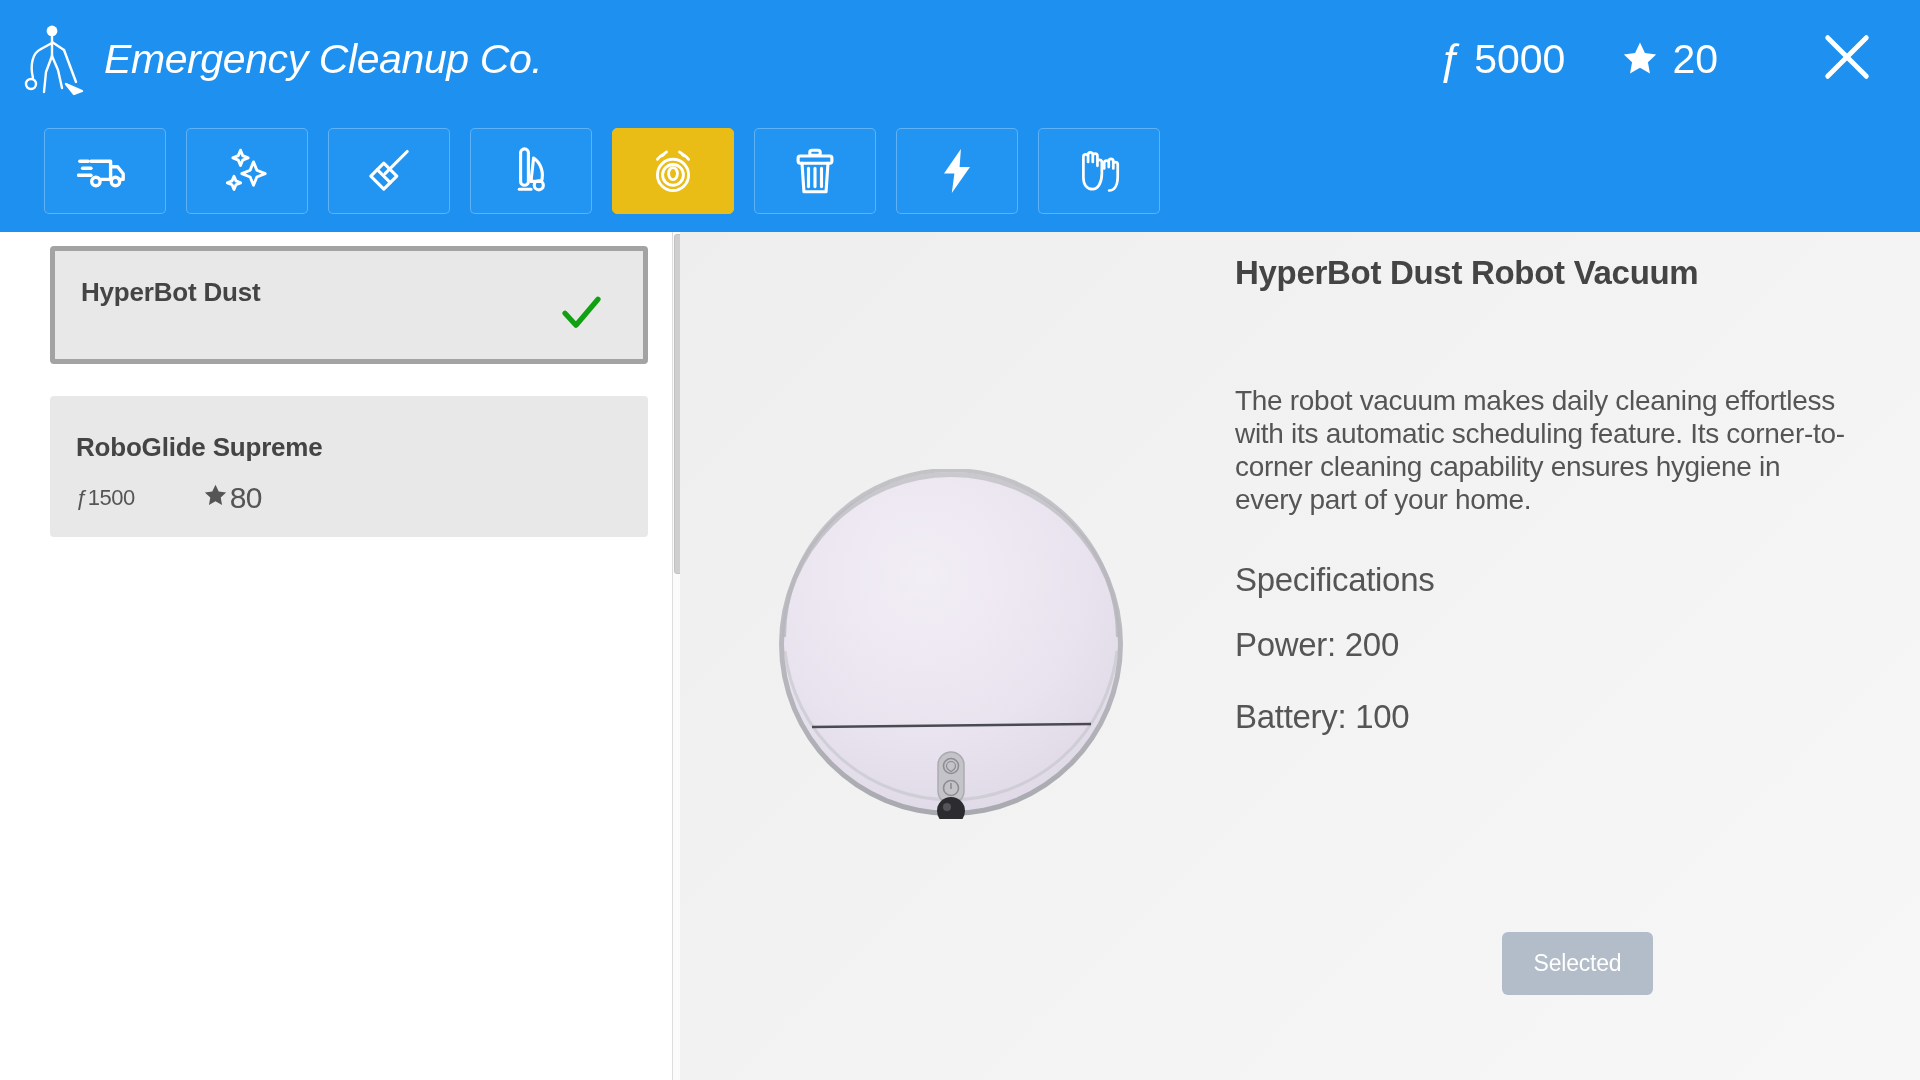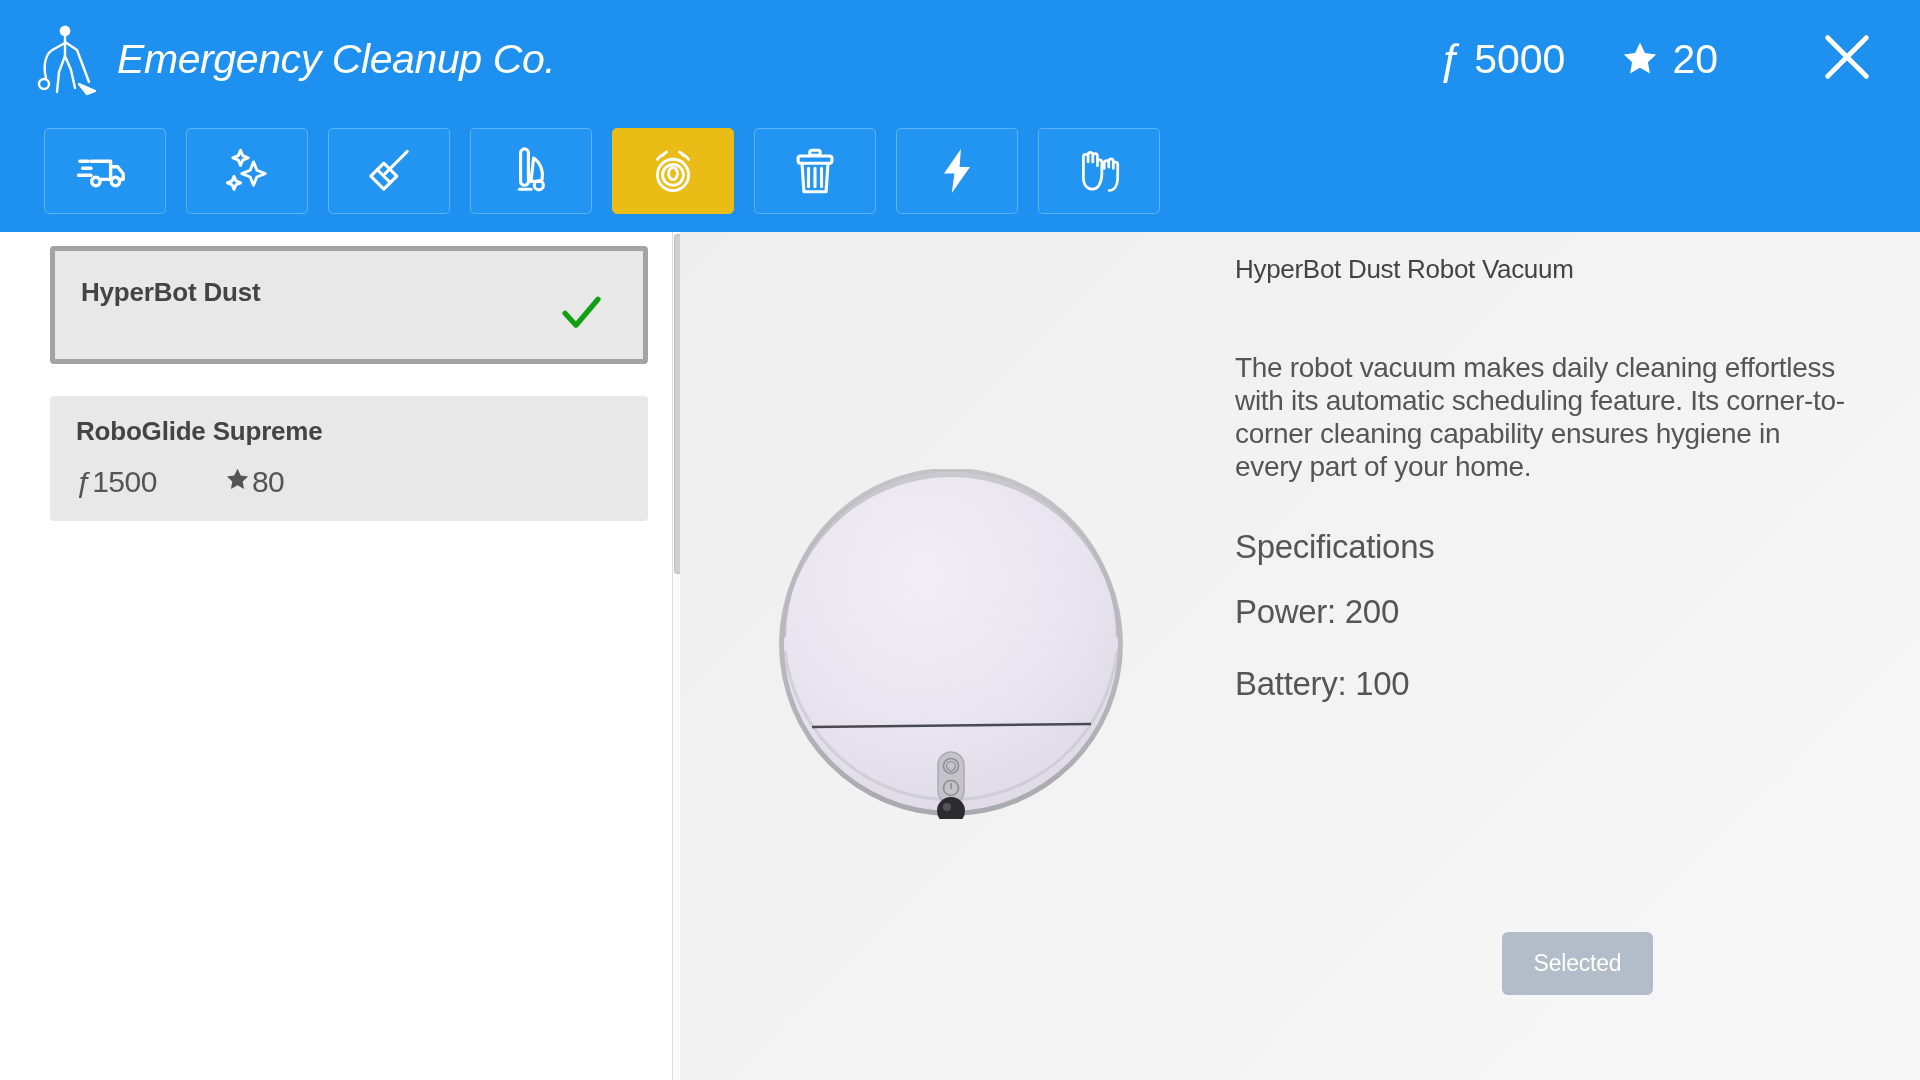--- a/index.html
+++ b/index.html
@@ -15,21 +15,21 @@
   .header {
     background: #1e90ef;
     height: 232px;
     flex: 0 0 232px;
     position: relative;
   }
   .header-top {
     height: 118px;
     display: flex;
     align-items: center;
-    padding: 0 44px 0 35px;
+    padding: 0 44px 0 22px;
   }
   .brand { display: flex; align-items: center; gap: 20px; flex: 1 1 auto; }
   .brand-logo { width: 62px; height: 74px; flex: 0 0 62px; }
   .brand-title {
     color: #ffffff;
     font-size: 41px;
     font-style: italic;
     font-weight: 500;
     letter-spacing: -0.4px;
     white-space: nowrap;
@@ -82,21 +82,21 @@
     width: 680px;
     flex: 0 0 680px;
     background: #ffffff;
     padding: 14px 0 0 50px;
     position: relative;
   }
   .list-card {
     width: 598px;
     background: #e8e8e8;
     border-radius: 4px;
-    padding: 20px 26px 22px 26px;
+    padding: 36px 26px 22px 26px;
     margin-bottom: 32px;
     position: relative;
     cursor: pointer;
   }
   .list-card.selected {
     border: 5px solid #a3a3a3;
     padding: 26px 26px 36px 26px;
     min-height: 118px;
   }
   .card-name {
@@ -105,21 +105,21 @@
     color: #444444;
     letter-spacing: -0.2px;
   }
   .card-meta {
     display: flex;
     align-items: center;
     gap: 68px;
     margin-top: 18px;
   }
   .card-price {
-    font-size: 30px;
+    font-size: 22px;
     color: #555555;
     font-weight: 400;
     letter-spacing: -0.5px;
   }
   .card-rating {
     font-size: 30px;
     color: #555555;
     display: flex; align-items: flex-start; gap: 2px;
     letter-spacing: -0.5px;
   }
@@ -166,25 +166,25 @@
   .robot {
     position: absolute;
     left: 96px; top: 237px;
     width: 350px; height: 350px;
   }
   .detail-text-col {
     flex: 1 1 auto;
     padding: 22px 60px 0 0;
   }
   .detail-title {
-    font-size: 26px;
-    font-weight: 400;
+    font-size: 33px;
+    font-weight: 700;
     color: #444444;
     letter-spacing: -0.3px;
-    margin-bottom: 66px;
+    margin-bottom: 92px;
   }
   .detail-desc {
     font-size: 28px;
     line-height: 1.18;
     color: #555555;
     max-width: 610px;
     margin-bottom: 45px;
     letter-spacing: -0.3px;
   }
   .spec-heading {

